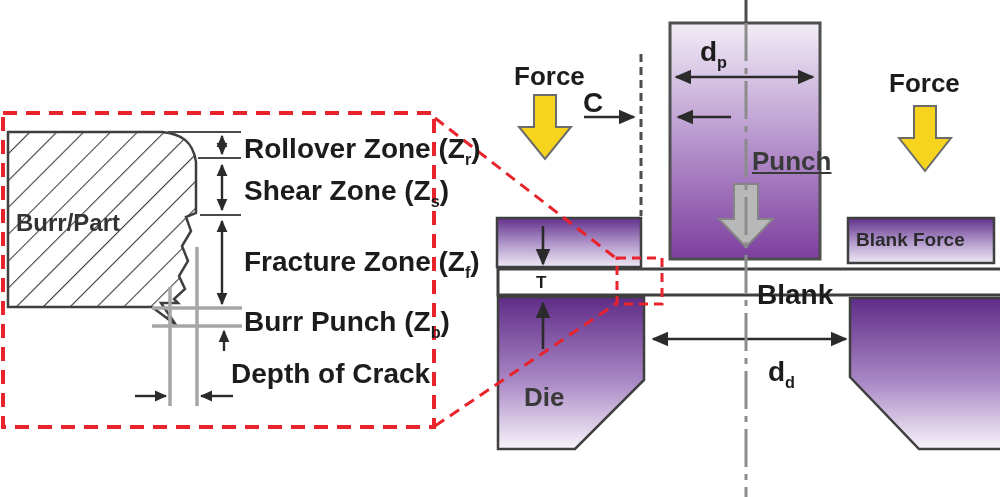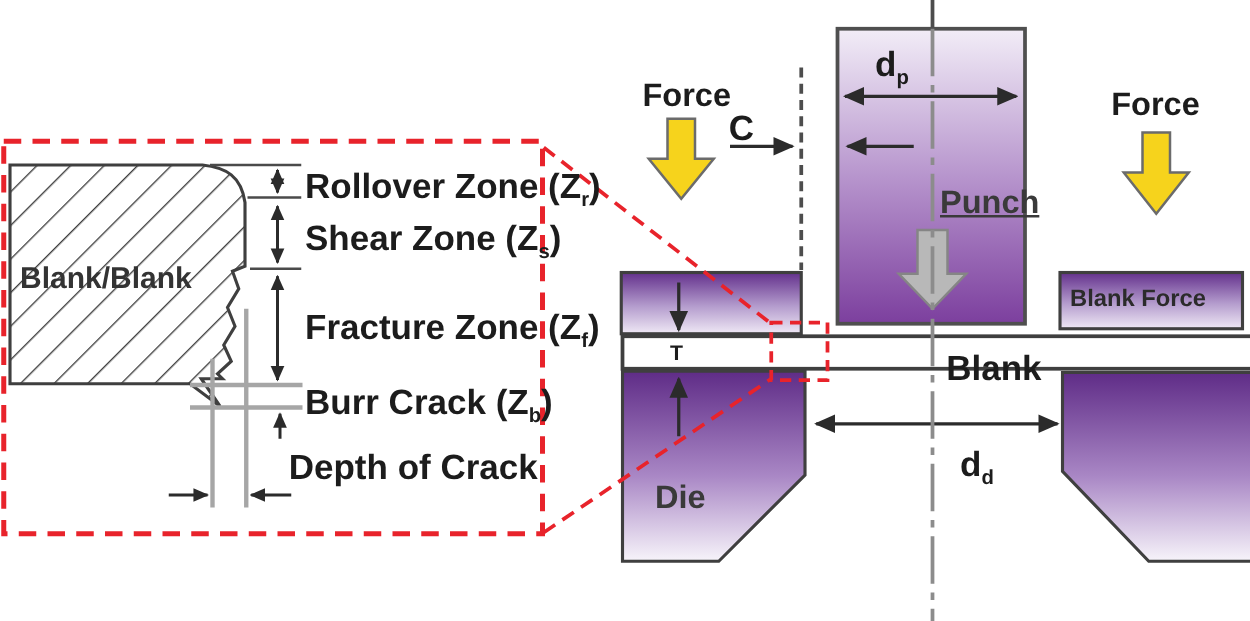--- a/index.html
+++ b/index.html
@@ -94,29 +94,29 @@
 
   <line x1="746" y1="0" x2="746" y2="23" stroke="#4d4d4d" stroke-width="3"></line>
   <line x1="746" y1="23" x2="746" y2="497" stroke="#8c8c8c" stroke-width="3" stroke-dasharray="38 7 6 7"></line>
 
   <line x1="435" y1="118" x2="617" y2="259" stroke="#e8232b" stroke-width="3" stroke-dasharray="11 7"></line>
   <line x1="435" y1="426" x2="617" y2="303" stroke="#e8232b" stroke-width="3" stroke-dasharray="11 7"></line>
   <rect x="3" y="113" width="431" height="314" fill="none" stroke="#e8232b" stroke-width="4" stroke-dasharray="14 9"></rect>
   <rect x="617" y="258" width="45" height="46" fill="none" stroke="#e8232b" stroke-width="3" stroke-dasharray="9 6"></rect>
 </svg>
 
-<div class="lbl z24" style="left:16px;top:210px">Blank/Blank</div>
+<div class="lbl z24" style="left:16px;top:210px">Burr/Part</div>
 
 <div class="lbl z20" style="left:244px;top:134px"><span>Rollover Zone (Z</span><sub>r</sub><span>)</span></div>
 
 <div class="lbl z20" style="left:244px;top:176px"><span>Shear Zone (Z</span><sub>s</sub><span>)</span></div>
 
 <div class="lbl z20" style="left:244px;top:247px"><span>Fracture Zone (Z</span><sub>f</sub><span>)</span></div>
 
-<div class="lbl z20" style="left:244px;top:307px"><span>Burr Crack (Z</span><sub>b</sub><span>)</span></div>
+<div class="lbl z20" style="left:244px;top:307px"><span>Burr Punch (Z</span><sub>b</sub><span>)</span></div>
 
 <div class="lbl z20" style="left:231px;top:359px">Depth of Crack</div>
 
 <div class="lbl z21" style="left:514px;top:63px">Force</div>
 <div class="lbl z21" style="left:889px;top:70px">Force</div>
 
 <div class="lbl z20" style="left:583px;top:88px">C</div>
 
 <div class="lbl z20" style="left:700px;top:37px"><span>d</span><sub>p</sub></div>
 

